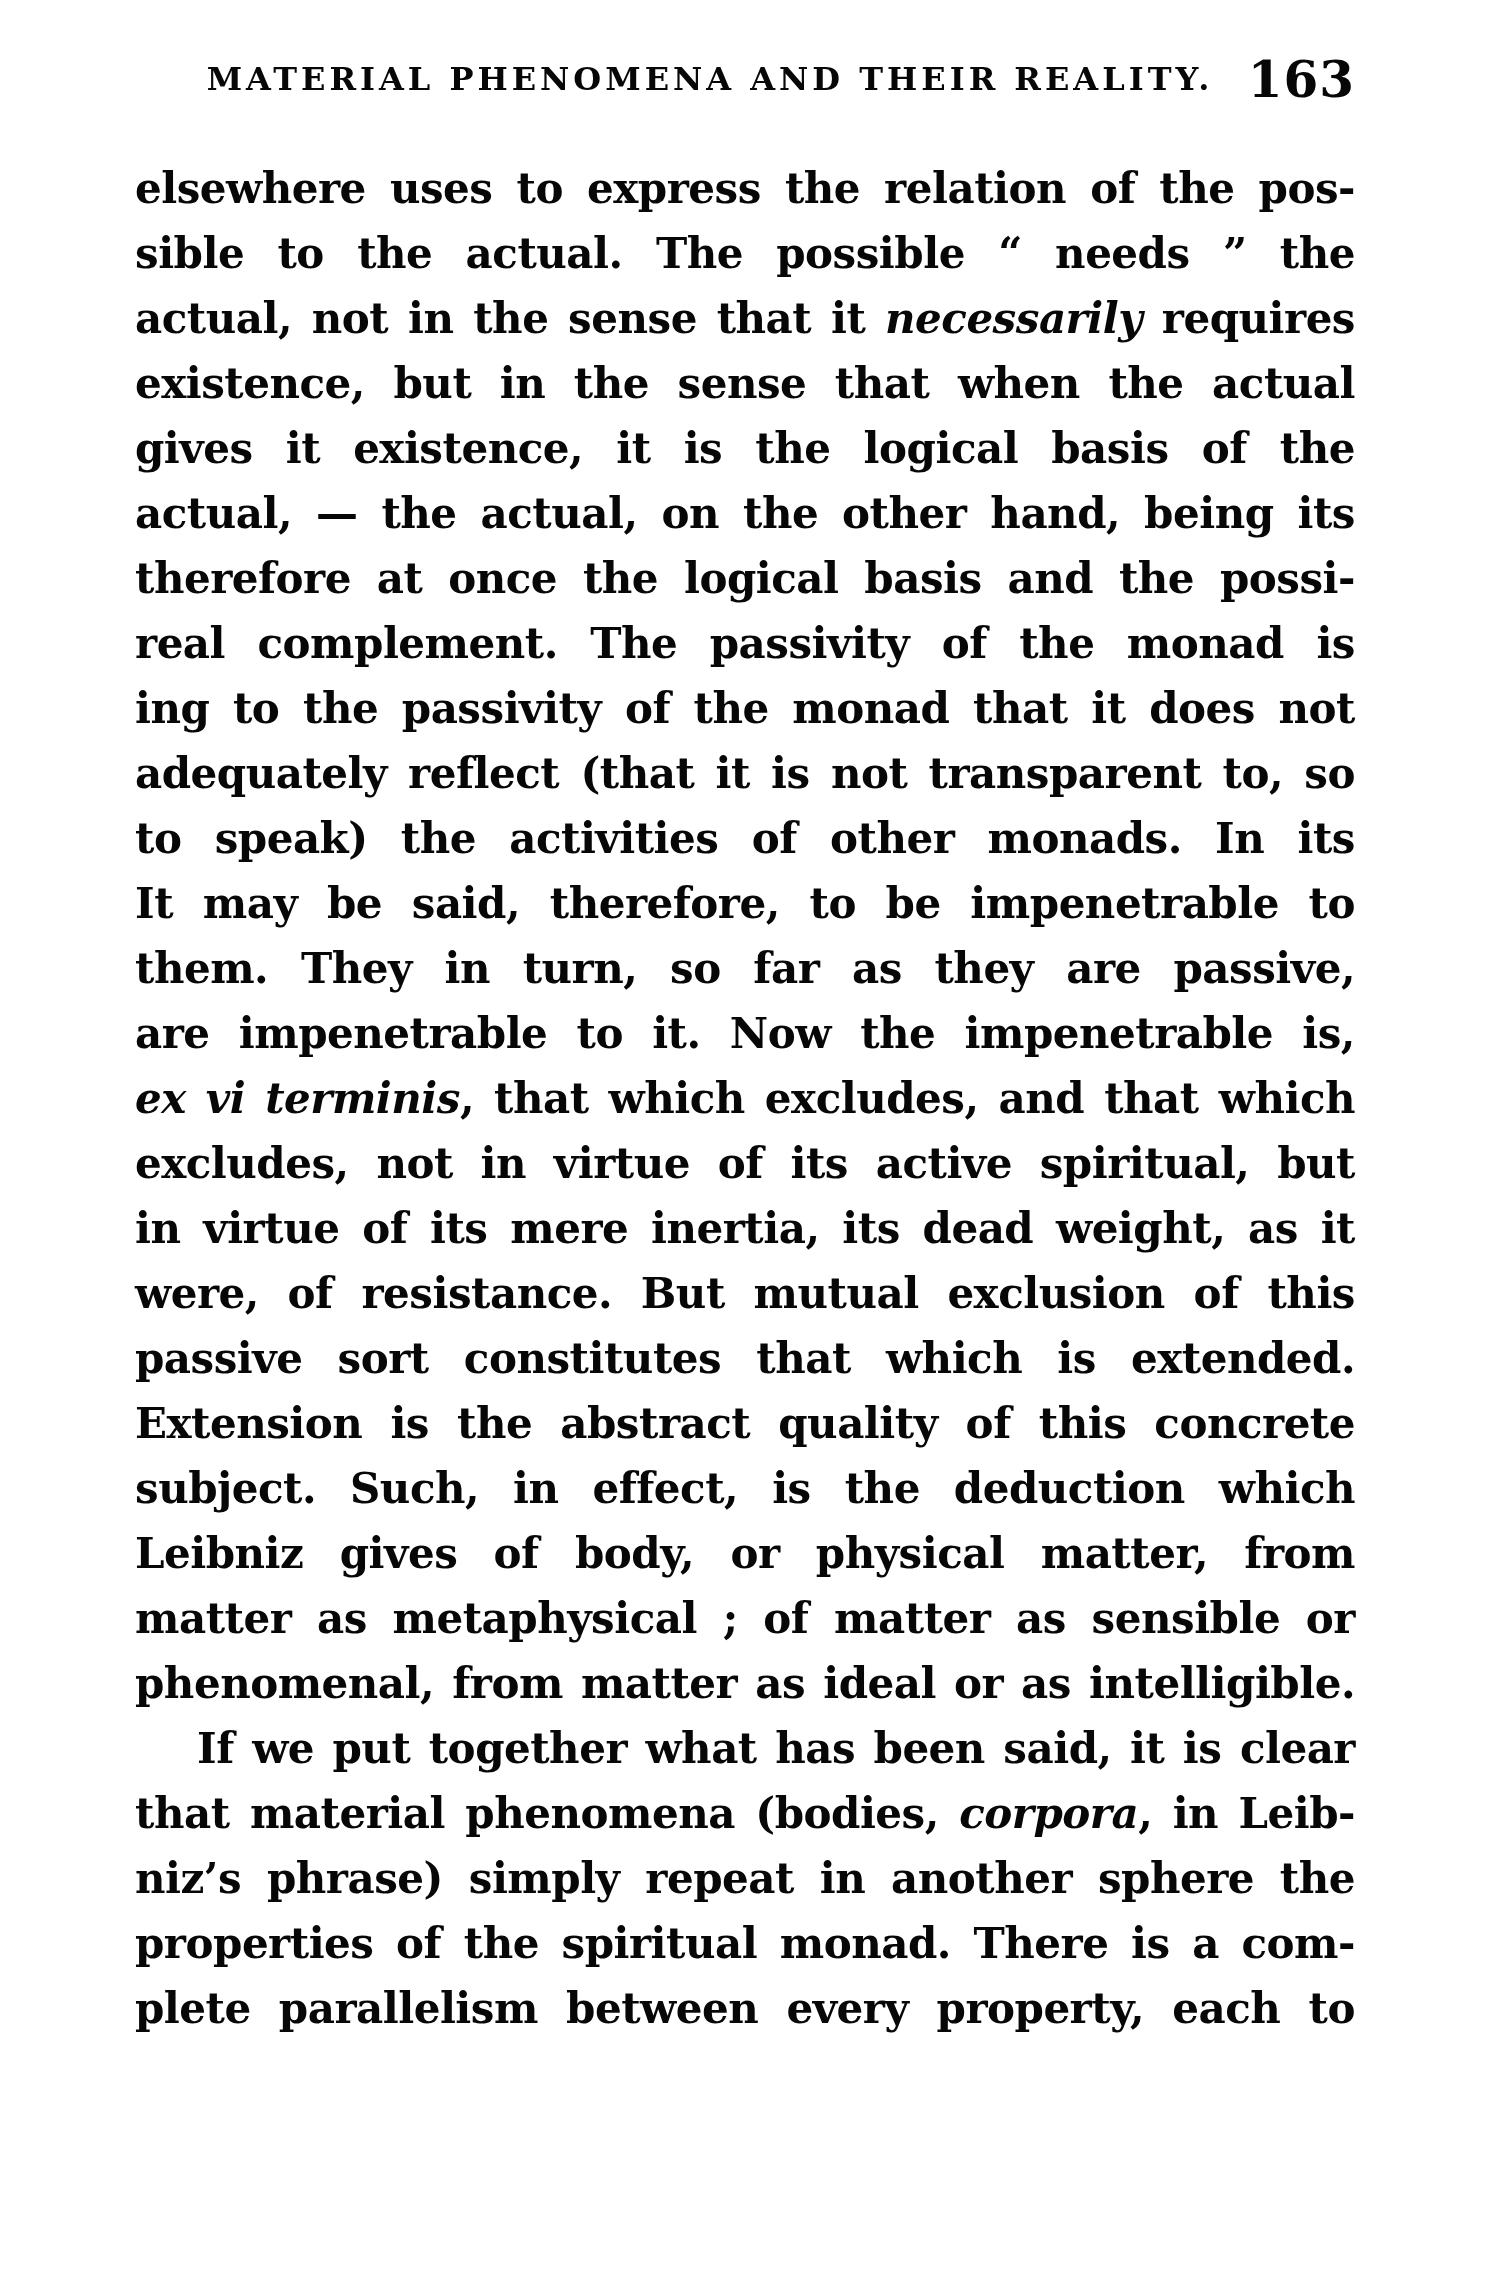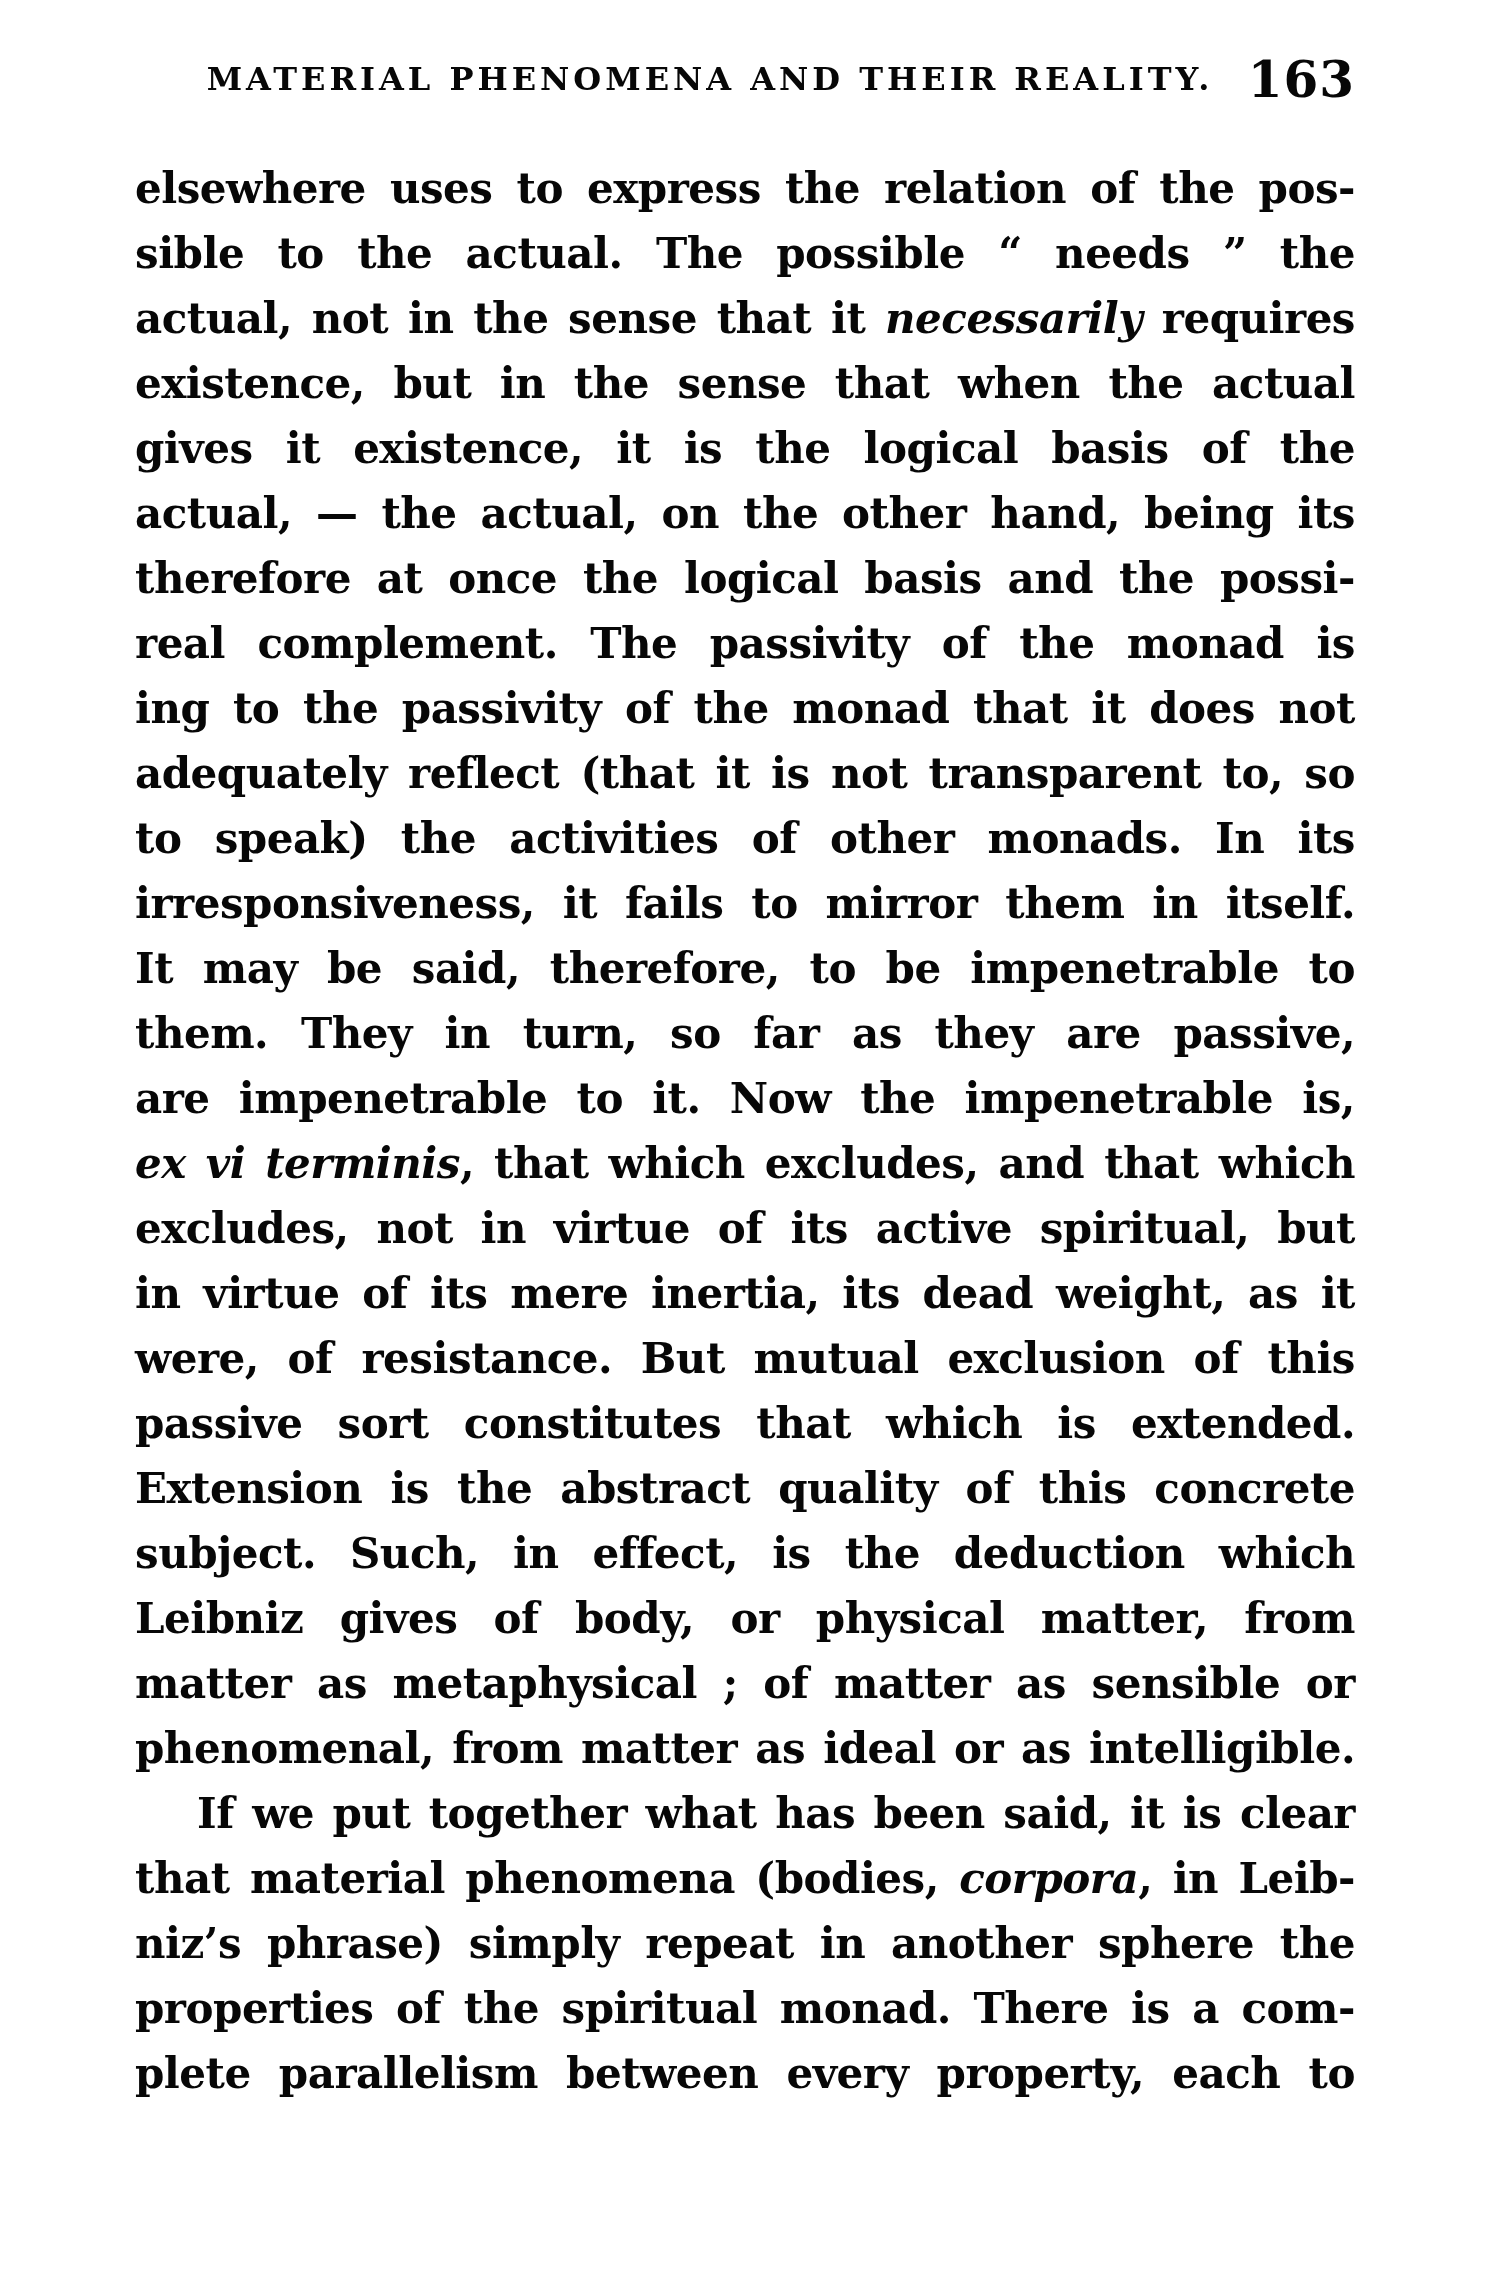--- a/index.html
+++ b/index.html
@@ -76,21 +76,20 @@
       <div class="line"><span>sible to the actual. The possible “ needs ” the</span></div>
       <div class="line"><span>actual, not in the sense that it </span><span class="italic">necessarily</span><span> requires</span></div>
       <div class="line"><span>existence, but in the sense that when the actual</span></div>
       <div class="line"><span>gives it existence, it is the logical basis of the</span></div>
       <div class="line"><span>actual, — the actual, on the other hand, being its</span></div>
       <div class="line"><span>therefore at once the logical basis and the possi-</span></div>
       <div class="line"><span>real complement. The passivity of the monad is</span></div>
       <div class="line"><span>ing to the passivity of the monad that it does not</span></div>
       <div class="line"><span>adequately reflect (that it is not transparent to, so</span></div>
       <div class="line"><span>to speak) the activities of other monads. In its</span></div>
-      <div class="line"><span>irresponsiveness, it fails to mirror them in itself.</span></div>
       <div class="line"><span>It may be said, therefore, to be impenetrable to</span></div>
       <div class="line"><span>them. They in turn, so far as they are passive,</span></div>
       <div class="line"><span>are impenetrable to it. Now the impenetrable is,</span></div>
       <div class="line"><span class="italic">ex vi terminis</span><span>, that which excludes, and that which</span></div>
       <div class="line"><span>excludes, not in virtue of its active spiritual, but</span></div>
       <div class="line"><span>in virtue of its mere inertia, its dead weight, as it</span></div>
       <div class="line"><span>were, of resistance. But mutual exclusion of this</span></div>
       <div class="line"><span>passive sort constitutes that which is extended.</span></div>
       <div class="line"><span>Extension is the abstract quality of this concrete</span></div>
       <div class="line"><span>subject. Such, in effect, is the deduction which</span></div>

